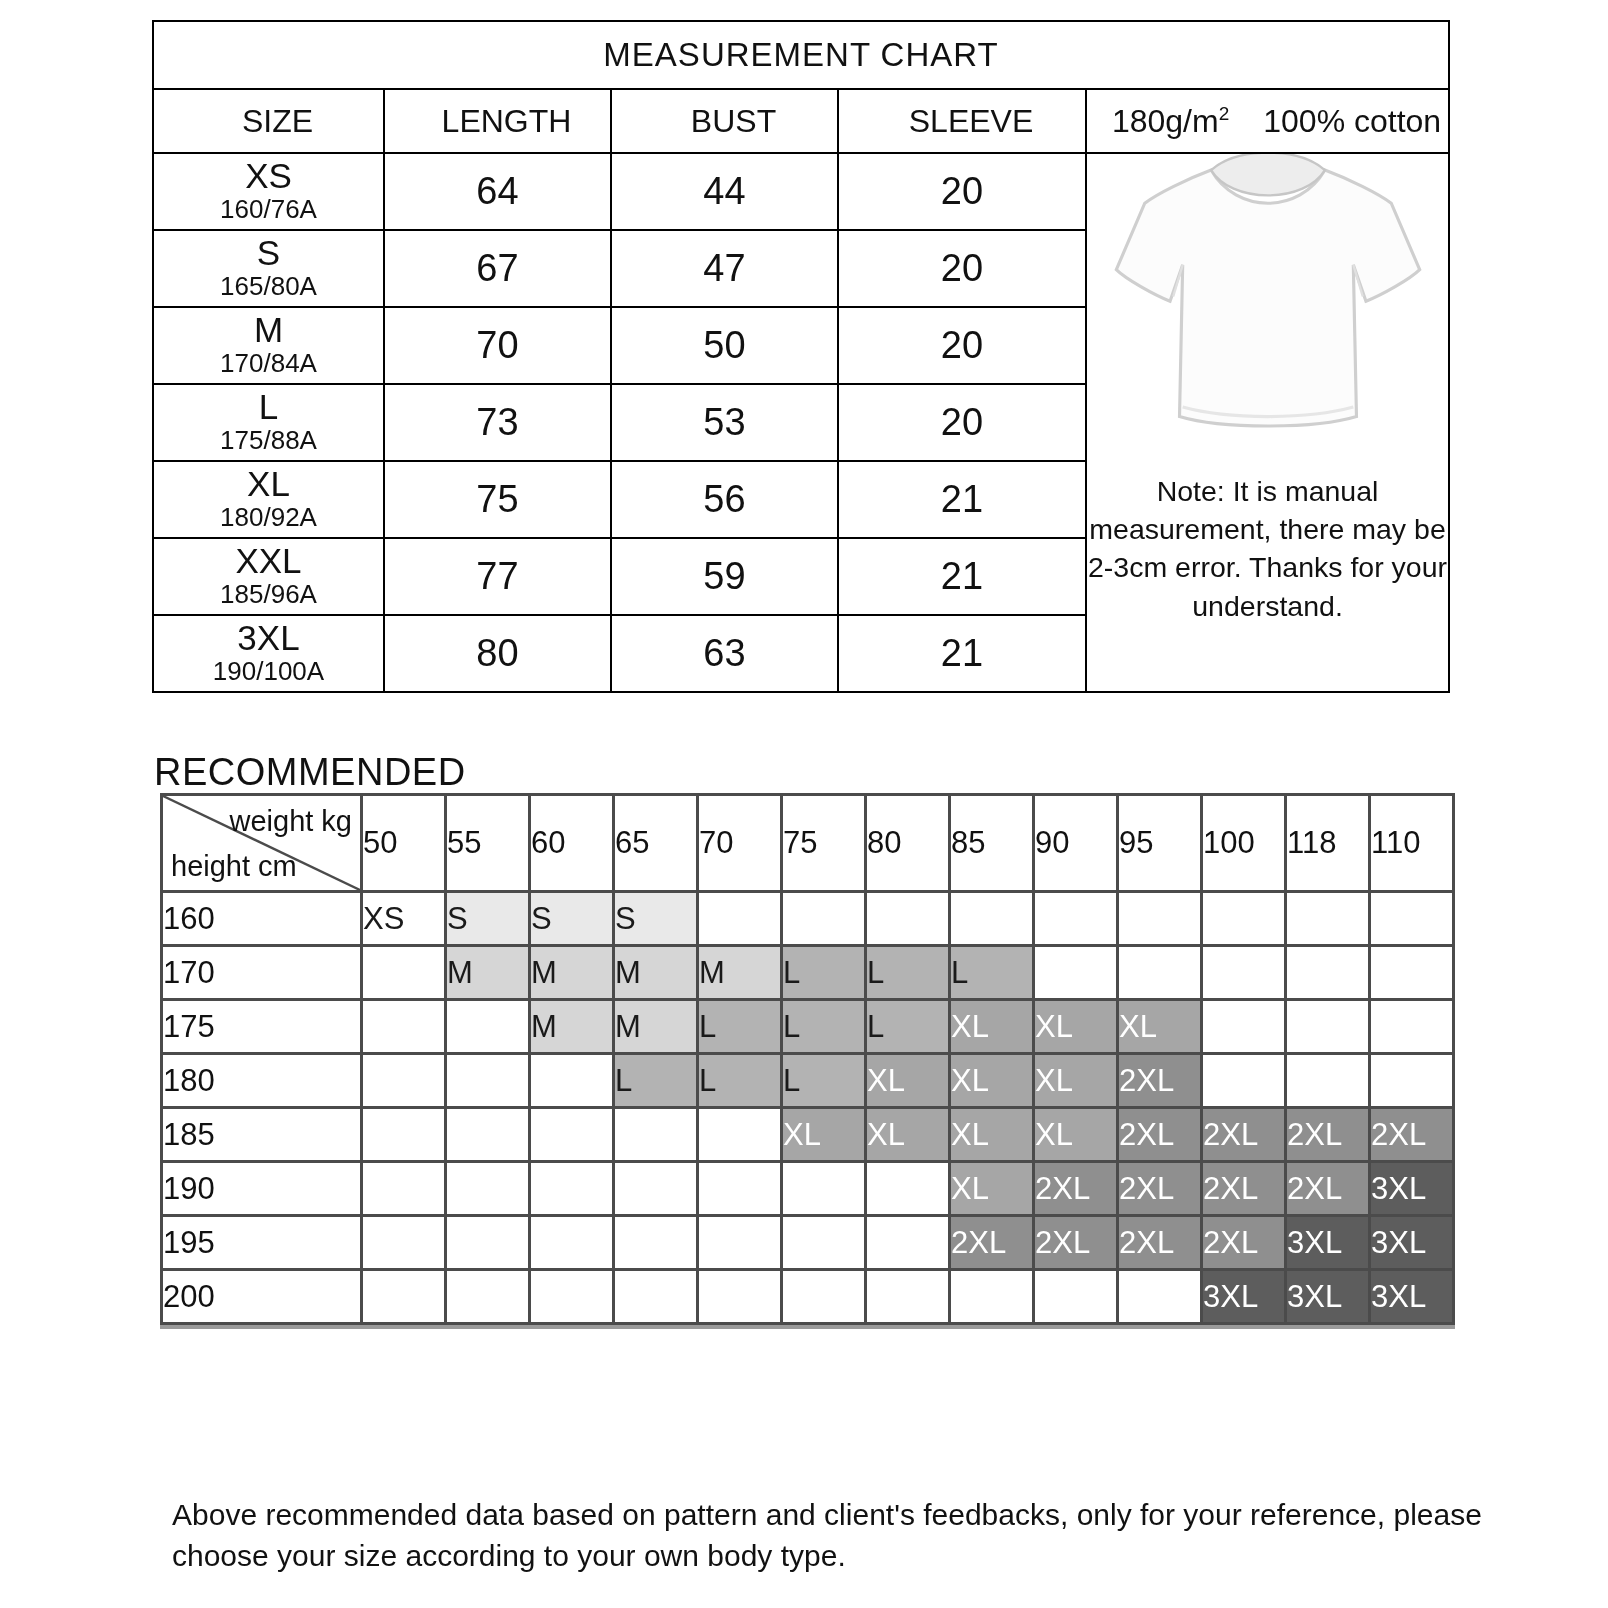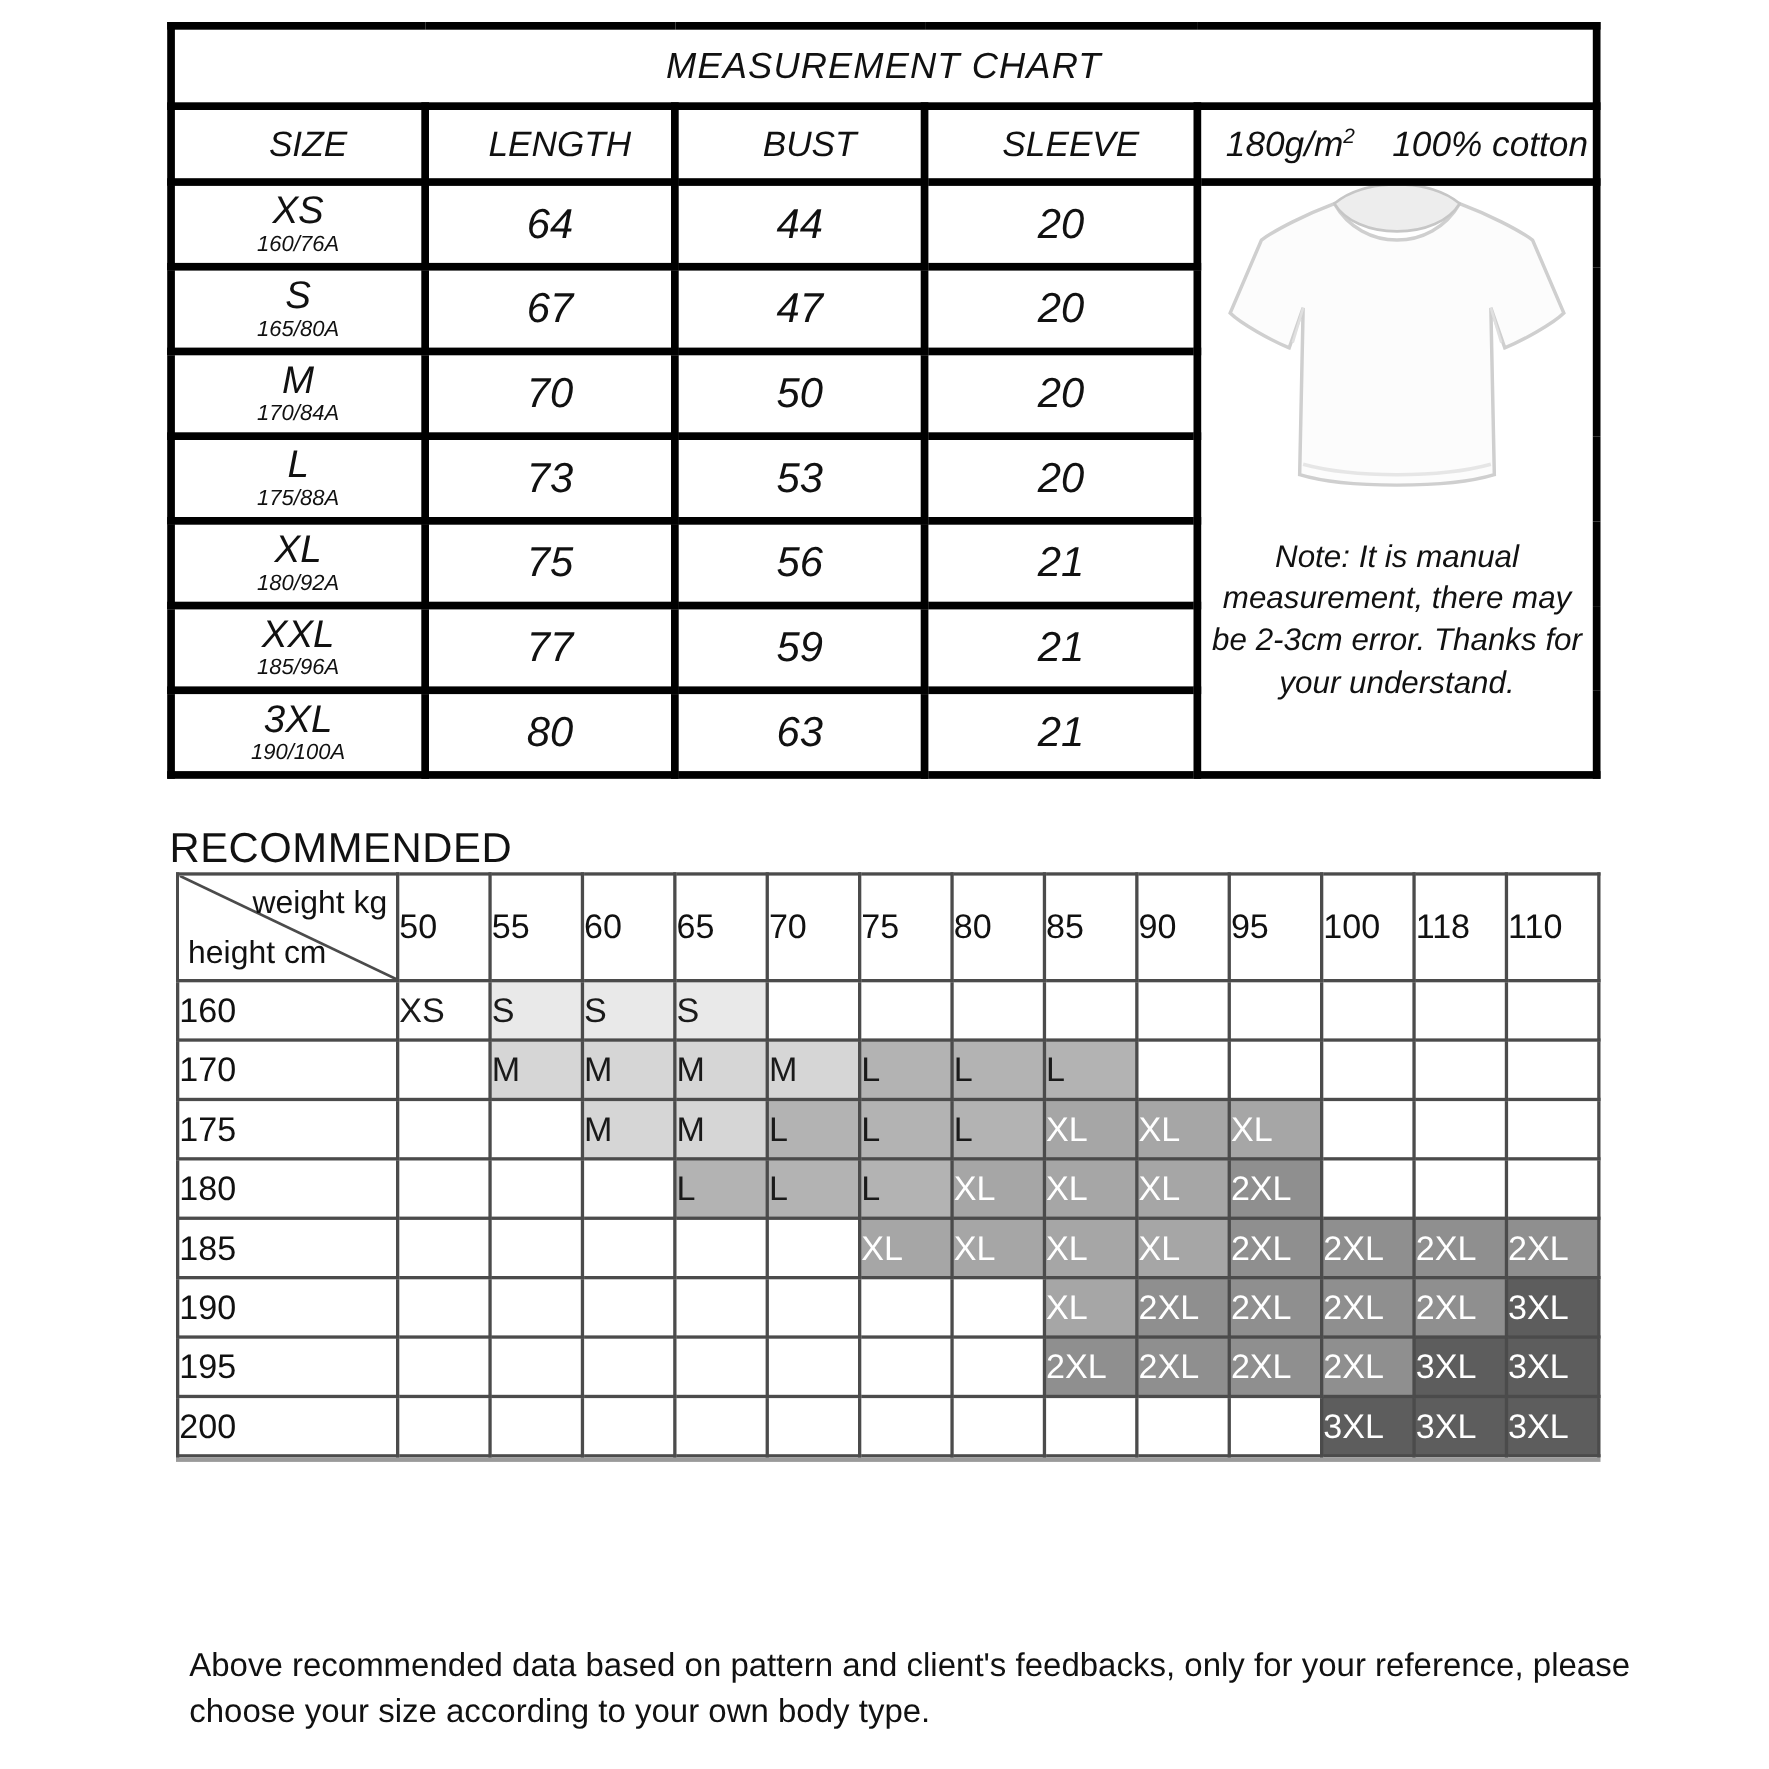--- a/index.html
+++ b/index.html
@@ -1,27 +1,27 @@
 <!DOCTYPE html>
 <html><head>
 <meta charset="utf-8">
 <style>
   html,body { margin:0; padding:0; background:#ffffff; }
   body { width:1608px; height:1608px; font-family:"Liberation Sans","DejaVu Sans",sans-serif; color:#111; }
   .sheet { position:relative; width:1608px; height:1608px; background:#fff; overflow:hidden; }
 
   
   .mtable { position:absolute; left:152px; top:20px; width:1296px; border-collapse:collapse; table-layout:fixed; text-align:center; }
-  .mtable td { border:7px solid #000000; padding:0;font-style:italic; }
+  .mtable td { border:2px solid #000000; padding:0; }
   .mtable .title-row td { height:66px; font-size:33px; letter-spacing:1px; }
   .mtable .head-row td { height:62px; font-size:32px;padding-left:18px; }
   .mtable .data-row { height:77px; }
   .m-num { font-size:38px; }
   .size-main { font-size:35px; line-height:1.05; }
-  .size-spec { font-size:20px; line-height:1.15; }
+  .size-spec { font-size:26px; line-height:1.15; }
   .fabric-cell { font-size:30px; }
   .fabric-cell sup { font-size:19px; }
   .fabric-sep { display:inline-block; width:34px; }
   .side-cell { vertical-align:top; padding:12px 8px 0 8px; }
   .tshirt-wrap { width:100%; text-align:center; }
   .tshirt-wrap svg { display:block; margin:0 auto 22px auto; }
   .note { font-size:28.5px; line-height:1.34; text-align:center; }
 
   
   .rec-heading { position:absolute; left:154px; top:751px; font-size:38px; letter-spacing:0.5px; }

